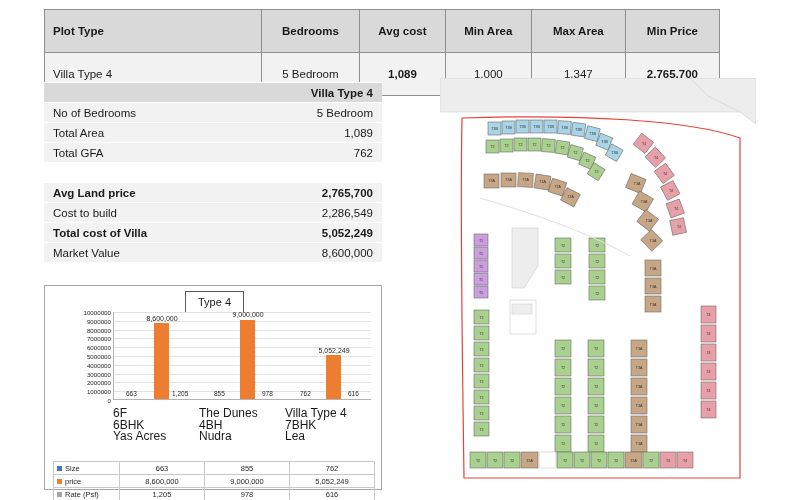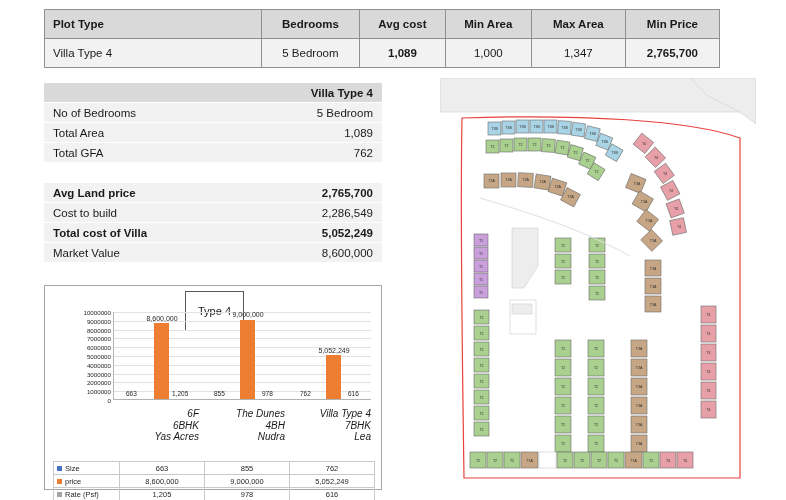--- a/index.html
+++ b/index.html
@@ -17,21 +17,21 @@
   
   #top-table {
     position: absolute;
     left: 44px; top: 9px;
     width: 676px;
     border-collapse: collapse;
   }
   #top-table th, #top-table td {
     border: 1px solid #8f8f8f;
     height: 21px;
-    padding: 8px 8px;
+    padding: 15px 8px;
     font-size: 11.5px;
     font-weight: normal;
   }
   #top-table thead th {
     background: #d9d9d9;
     font-weight: bold;
     text-align: center;
   }
   #top-table thead th.left { text-align: left; }
   #top-table tbody td { background: #f2f2f2; text-align: center; }
@@ -75,21 +75,21 @@
     left: 44px; top: 285px;
     width: 338px; height: 205px;
     background: #ffffff;
     border: 1px solid #a6a6a6;
   }
   #chart-title {
     position: absolute;
     left: 140px; top: 5px;
     border: 1px solid #595959;
     background: #ffffff;
-    padding: 13px 12px;
+    padding: 4px 12px;
     font-size: 11px;
   }
   #plot-area {
     position: absolute;
     left: 8px; top: 26px;
     width: 322px; height: 95px;
   }
   .ytick {
     position: absolute;
     right: 0;
@@ -135,24 +135,23 @@
 
   
   #cats {
     position: absolute;
     left: 68px; top: 122px;
     width: 258px; height: 52px;
   }
   .cat {
     position: absolute;
     width: 86px;
-    text-align: right;
-    font-size: 10px;
+    text-align: left;
+    font-size: 12px;
     line-height: 11.5px;
-    font-style: italic;
   }
 
   
   #chart-table {
     position: absolute;
     left: 8px; top: 175px;
     width: 322px;
     border-collapse: collapse;
     font-size: 7.5px;
   }

